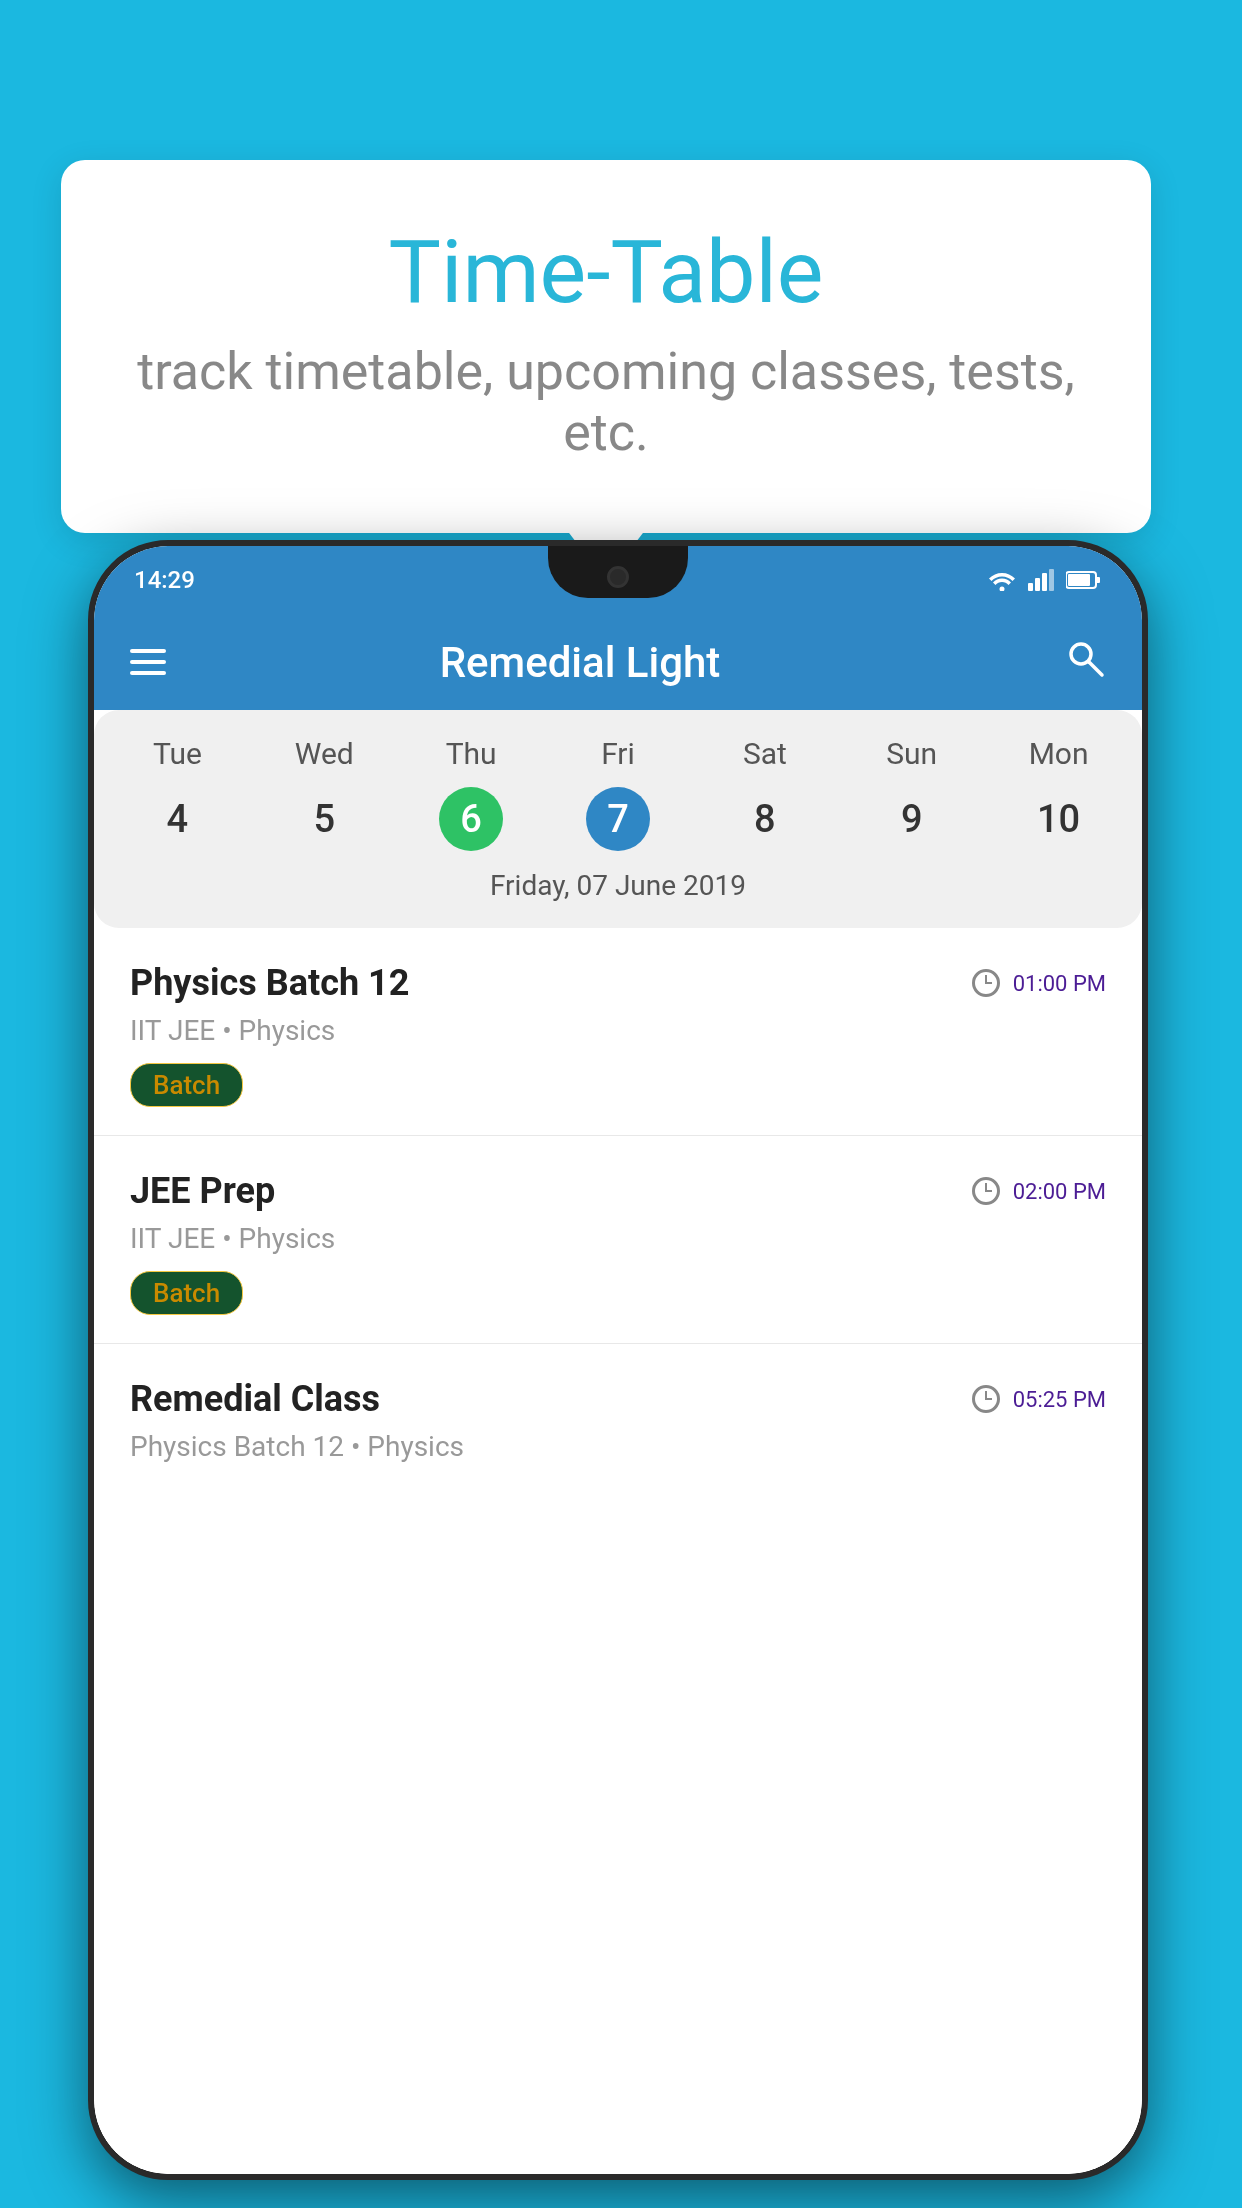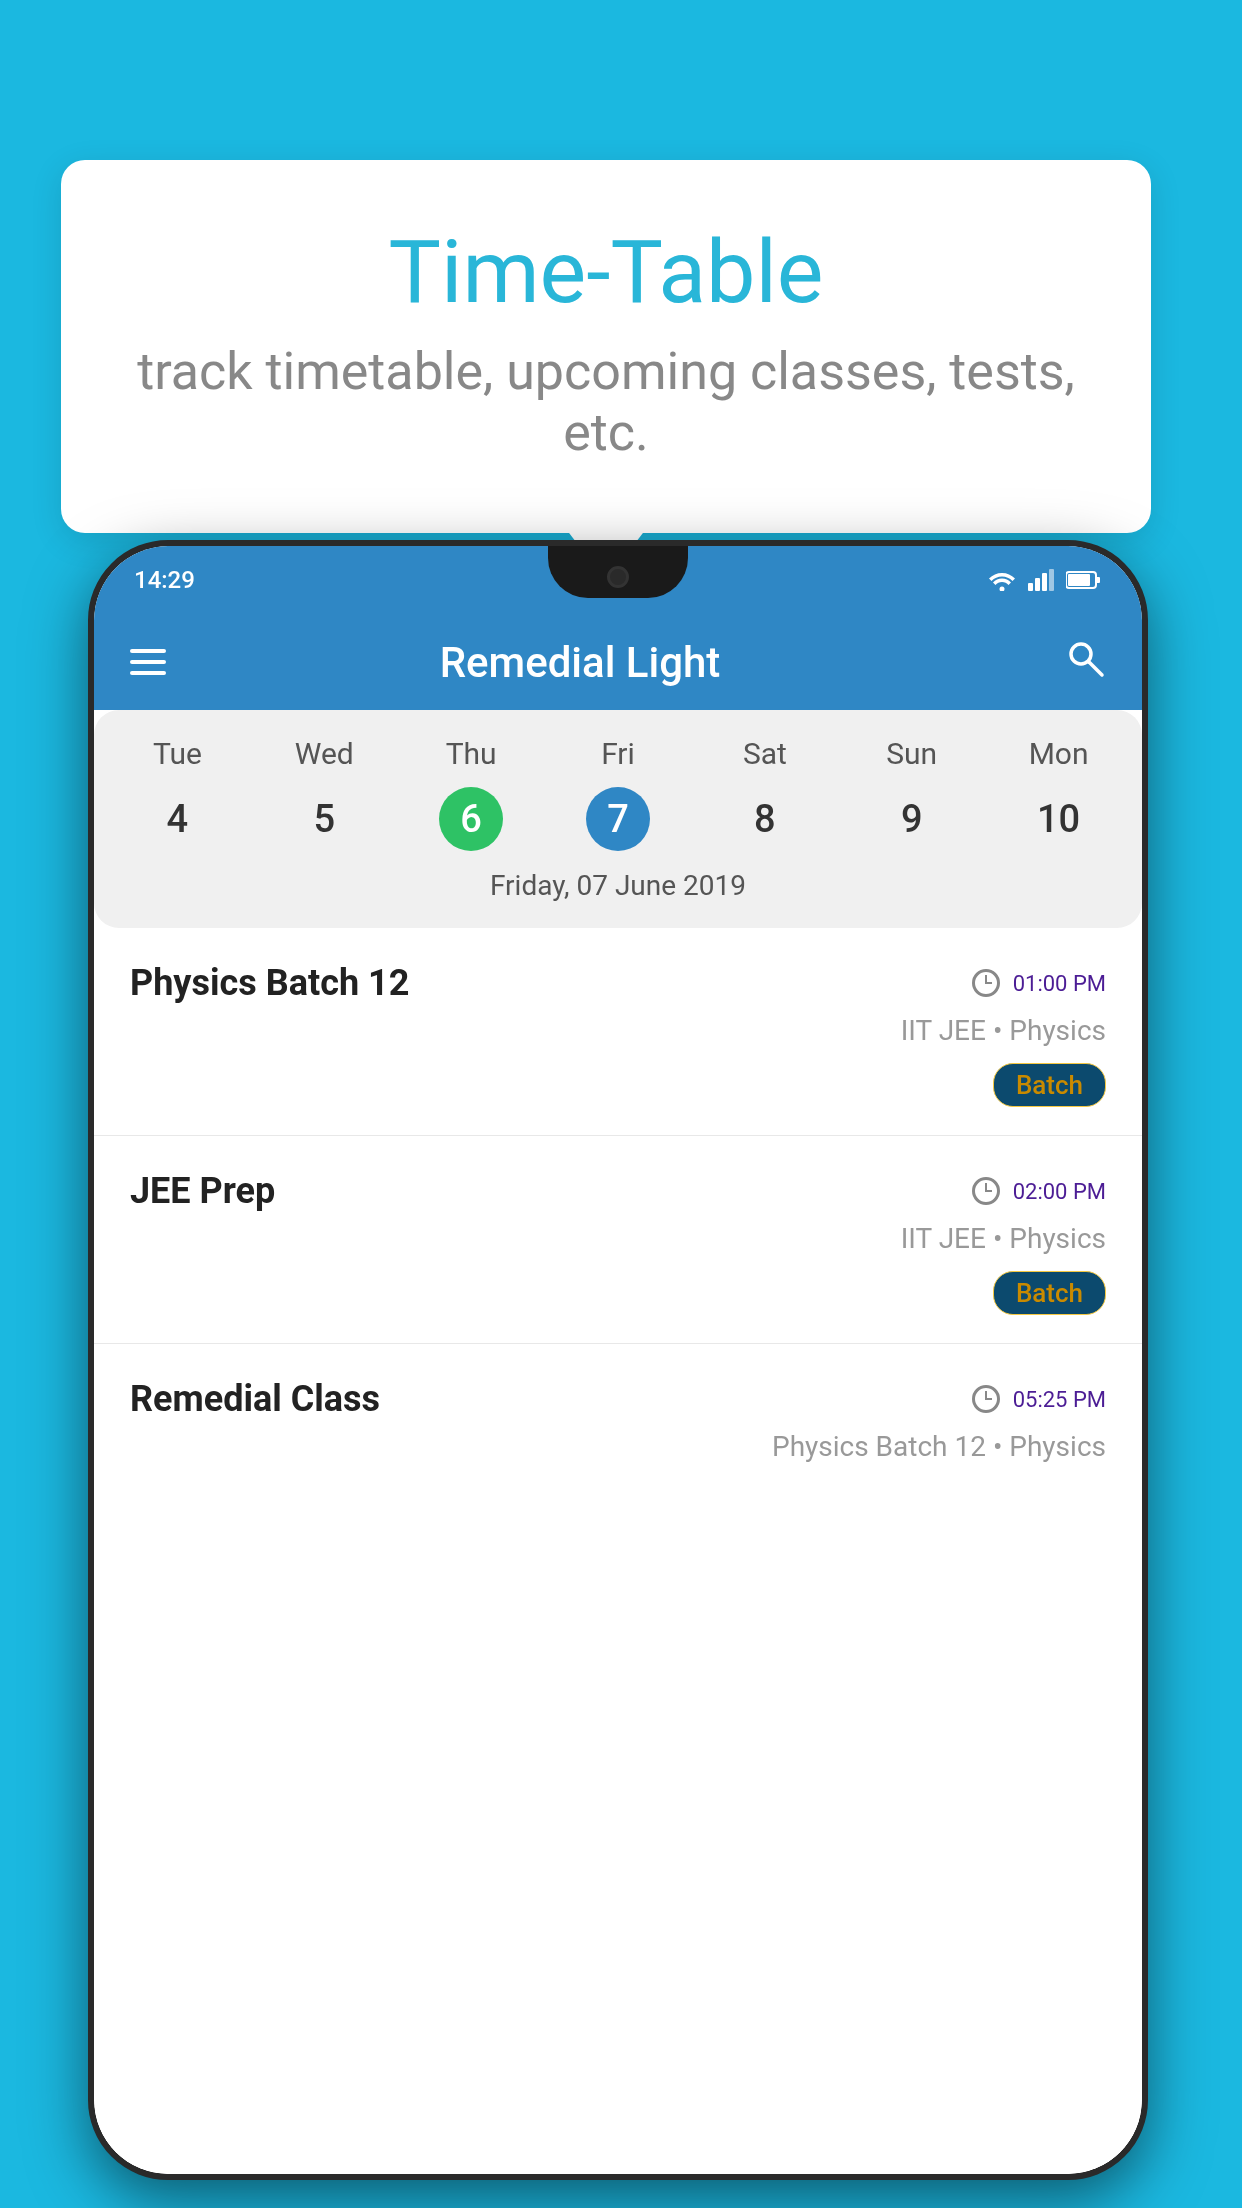--- a/index.html
+++ b/index.html
@@ -217,21 +217,20 @@
       font-size: 28px;
       color: #555;
       padding: 8px 0 16px;
     }
 
     
     .schedule-list {
       background: white;
       flex: 1;
       overflow: hidden;
-      text-align: right;
     }
 
     .schedule-item {
       padding: 34px 36px 28px;
       border-bottom: 1px solid #e8e8e8;
       background: white;
     }
 
     .schedule-item-header {
       display: flex;
@@ -255,21 +254,21 @@
     }
 
     .schedule-item-subtitle {
       font-size: 28px;
       color: #999;
       margin-bottom: 16px;
     }
 
     .batch-badge {
       display: inline-block;
-      background: #0c4a6e;
+      background: #14532d;
       color: #C98A00;
       border: 1.5px solid #F5C842;
       border-radius: 20px;
       padding: 6px 22px;
       font-size: 26px;
       font-weight: 500;
     }
 
     .clock-icon {
       display: inline-block;

